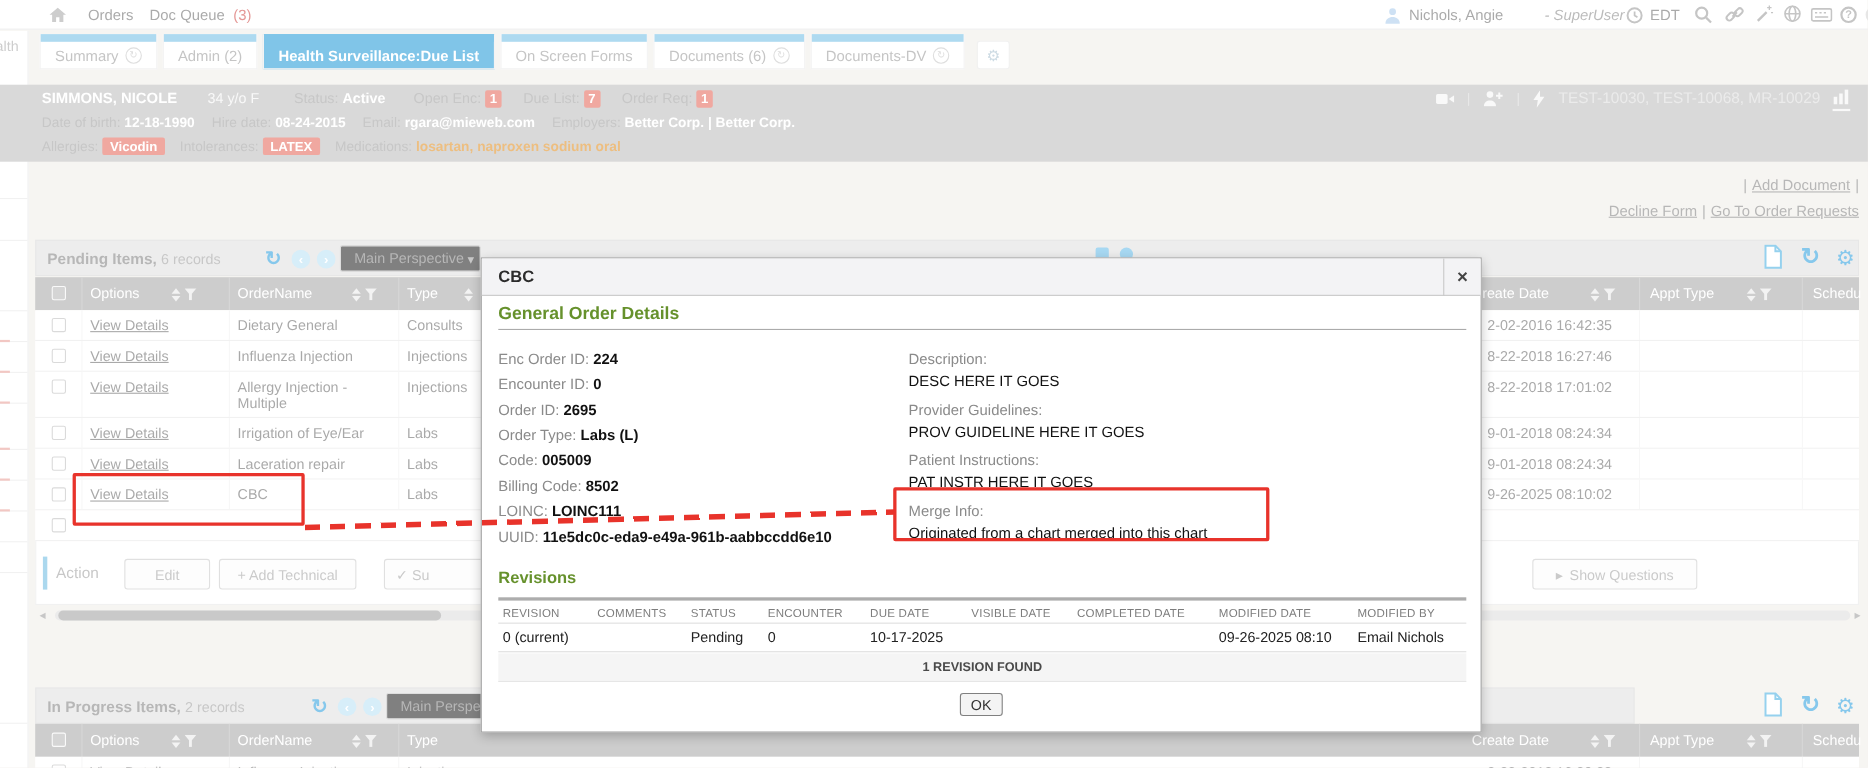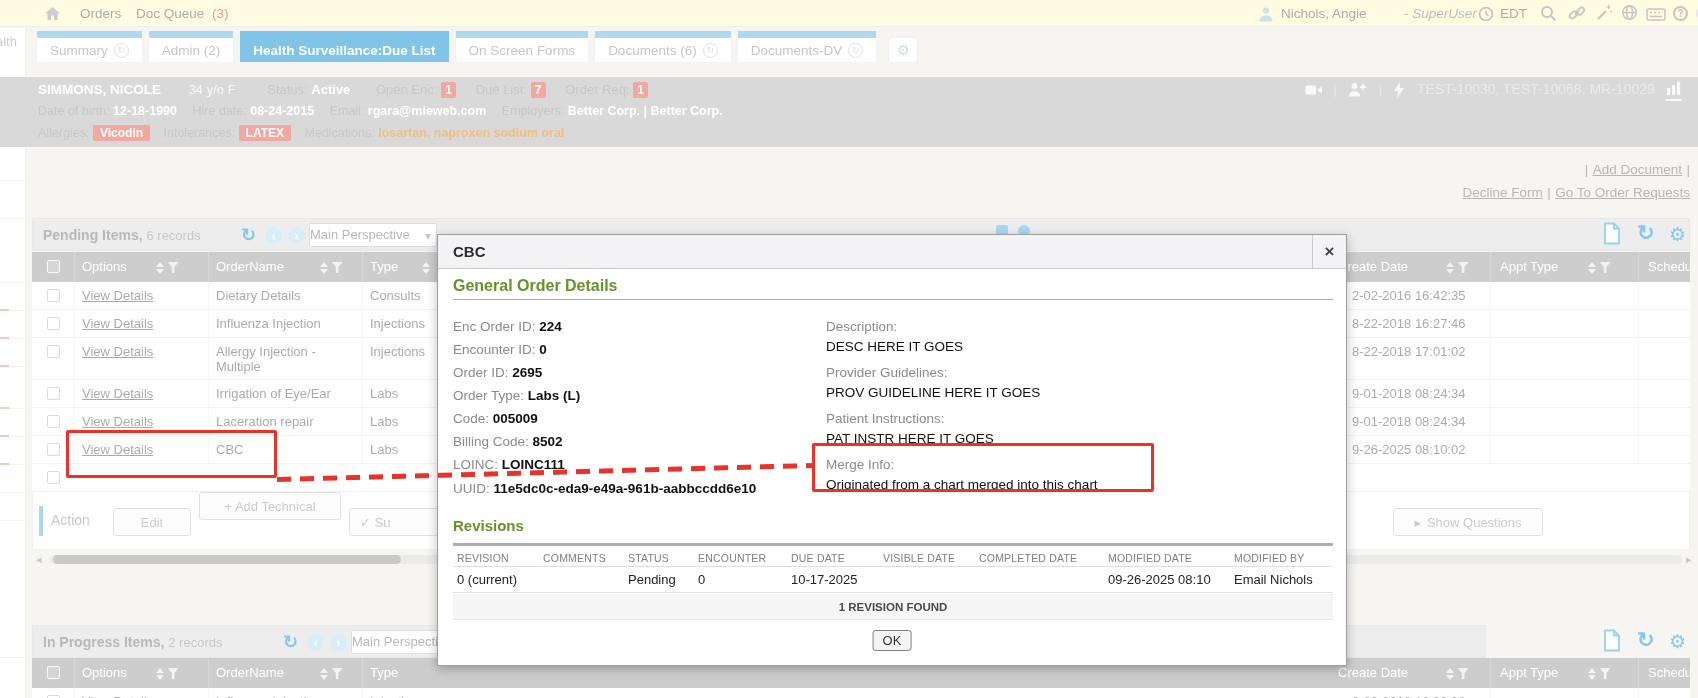--- a/index.html
+++ b/index.html
@@ -1,21 +1,21 @@
 <!DOCTYPE html>
 <html><head>
 <meta charset="utf-8">
 <style>
 *{margin:0;padding:0;box-sizing:border-box}
 body{font-family:"Liberation Sans",sans-serif;background:#fff}
 #screen{position:relative;width:1698px;height:698px;overflow:hidden;background:#edeae4}
 .a{position:absolute}
 .ic{display:inline-block;vertical-align:middle}
 
-#topbar{position:absolute;left:0;top:0;width:1698px;height:27px;background:#fef9c3;border-bottom:1px solid #dcdcdc}
+#topbar{position:absolute;left:0;top:0;width:1698px;height:27px;background:#ffffff;border-bottom:1px solid #dcdcdc}
 .tb-link{color:#555;font-size:13.5px;text-decoration:none}
 .tb-count{color:#c9302c}
 .tb-right{color:#555;font-size:13.5px}
 .role{font-style:italic;color:#777}
 .qmark{display:inline-block;width:15px;height:15px;border:2px solid #8a8a8a;border-radius:50%;color:#8a8a8a;font-size:10px;font-weight:bold;text-align:center;line-height:12px}
 .avatar-dot{display:inline-block;width:15px;height:15px;border-radius:50%;background:#cfcfcf}
 
 #sliver{position:absolute;left:0;top:28px;width:26px;height:670px;background:#fff;border-right:1px solid #e0e0e0;overflow:hidden}
 .sl-line{position:absolute;left:0;width:26px;height:1px;background:#e3e3e3}
 .sl-tick{position:absolute;left:0;width:9px;height:2px;background:#e58f87}
@@ -38,21 +38,21 @@
 .bn-row{position:absolute;font-size:12.5px;white-space:nowrap}
 
 .rlink{color:#6e6e6e;font-size:13.5px;text-decoration:underline}
 .rpipe{color:#6e6e6e;font-size:13.5px;text-decoration:none}
 
 .panel-bar{position:absolute;background:#dbdbdb;border:1px solid #cfcfcf}
 .pb-title{color:#6f6f6f;font-weight:bold;font-size:14px}
 .pb-count{color:#8f8f8f;font-weight:normal;font-size:13px}
 .nav-circ{display:inline-flex;width:17px;height:17px;border-radius:50%;background:#aedcf2;color:#fff;font-size:12px;font-weight:bold;align-items:center;justify-content:center}
 .refresh-g{color:#0c90d8;font-size:18px;font-weight:bold}
-.selbox{position:absolute;height:24px;background:#ffffff;border:1px solid #bdbdbd;border-radius:2px;color:#6f6f6f;font-size:13px;line-height:22px;padding-left:0;overflow:hidden;white-space:nowrap}
+.selbox{position:absolute;height:24px;background:#000000;border:1px solid #bdbdbd;border-radius:2px;color:#6f6f6f;font-size:13px;line-height:22px;padding-left:12px;overflow:hidden;white-space:nowrap}
 .selbox .caret{position:absolute;right:5px;top:1px;color:#8f8f8f;font-size:12px}
 .blue-ic{color:#0c90d8}
 
 .ghead{position:absolute;background:#9b9b9b;color:#fff;font-size:13px}
 .ghead .sep{position:absolute;top:0;bottom:0;width:1px;background:#b0b0b0}
 .gcell{position:absolute;white-space:nowrap}
 .sortw{display:inline-flex;flex-direction:column;gap:2px;vertical-align:middle}
 .tri-u{width:0;height:0;border-left:4px solid transparent;border-right:4px solid transparent;border-bottom:5px solid #e6e6e6}
 .tri-d{width:0;height:0;border-left:4px solid transparent;border-right:4px solid transparent;border-top:5px solid #e6e6e6}
 .funnel{display:inline-block;width:11px;height:11px;background:#e6e6e6;clip-path:polygon(0 0,100% 0,62% 45%,62% 100%,38% 100%,38% 45%);vertical-align:middle}
@@ -312,21 +312,21 @@
   </div>
 
   <div class="grow" style="top:282px;height:28px">
     <span class="sep" style="left:42px"></span>
       <span class="sep" style="left:176px"></span>
       <span class="sep" style="left:330px"></span>
       <span class="sep" style="left:1458px"></span>
       <span class="sep" style="left:1606px"></span>
     <span class="gcell" style="left:15px;top:7px"><span class="cb"></span></span>
     <a class="gcell vdet" style="left:50px;top:6px">View Details</a>
-    <span class="gcell" style="left:184px;top:6px">Dietary Details</span>
+    <span class="gcell" style="left:184px;top:6px">Dietary General</span>
     <span class="gcell" style="left:338px;top:6px">Consults</span>
     <span class="gcell" style="left:1320px;top:6px">2-02-2016 16:42:35</span>
   </div>
   <div class="grow" style="top:310px;height:28px">
     <span class="sep" style="left:42px"></span>
       <span class="sep" style="left:176px"></span>
       <span class="sep" style="left:330px"></span>
       <span class="sep" style="left:1458px"></span>
       <span class="sep" style="left:1606px"></span>
     <span class="gcell" style="left:15px;top:7px"><span class="cb"></span></span>
@@ -384,21 +384,21 @@
     <span class="gcell" style="left:1320px;top:6px">9-26-2025 08:10:02</span>
   </div>
   <div class="grow" style="top:464px;height:28px">
     <span class="gcell" style="left:15px;top:7px"><span class="cb"></span></span>
   </div>
 
   <div class="a" style="left:32px;top:492px;width:1658px;height:58px;background:#fff;border:1px solid #e3e3e3;border-top:none">
     <span class="actbar" style="left:6px;top:14px"></span>
     <span class="a" style="left:18px;top:20px;color:#8f8f8f;font-size:14px">Action</span>
     <span class="dis-btn" style="left:80px;top:16px;width:78px">Edit</span>
-    <span class="dis-btn" style="left:166px;top:0;width:142px">+ Add Technical</span>
+    <span class="dis-btn" style="left:166px;top:16px;width:125px">+ Add Technical</span>
     <span class="dis-btn" style="left:316px;top:16px;width:110px;justify-content:flex-start">✓ Su</span>
     <span class="dis-btn" style="left:1360px;top:16px;width:150px">
         <span style="margin-right:6px">▸</span>
         <span>Show Questions</span>
       </span>
   </div>
 
   <span class="sb-arr" style="left:36px;top:553px">◂</span>
   <div class="sb-track" style="left:50px;top:555px;width:1632px"></div>
   <div class="sb-thumb" style="left:53px;top:555px;width:348px"></div>

